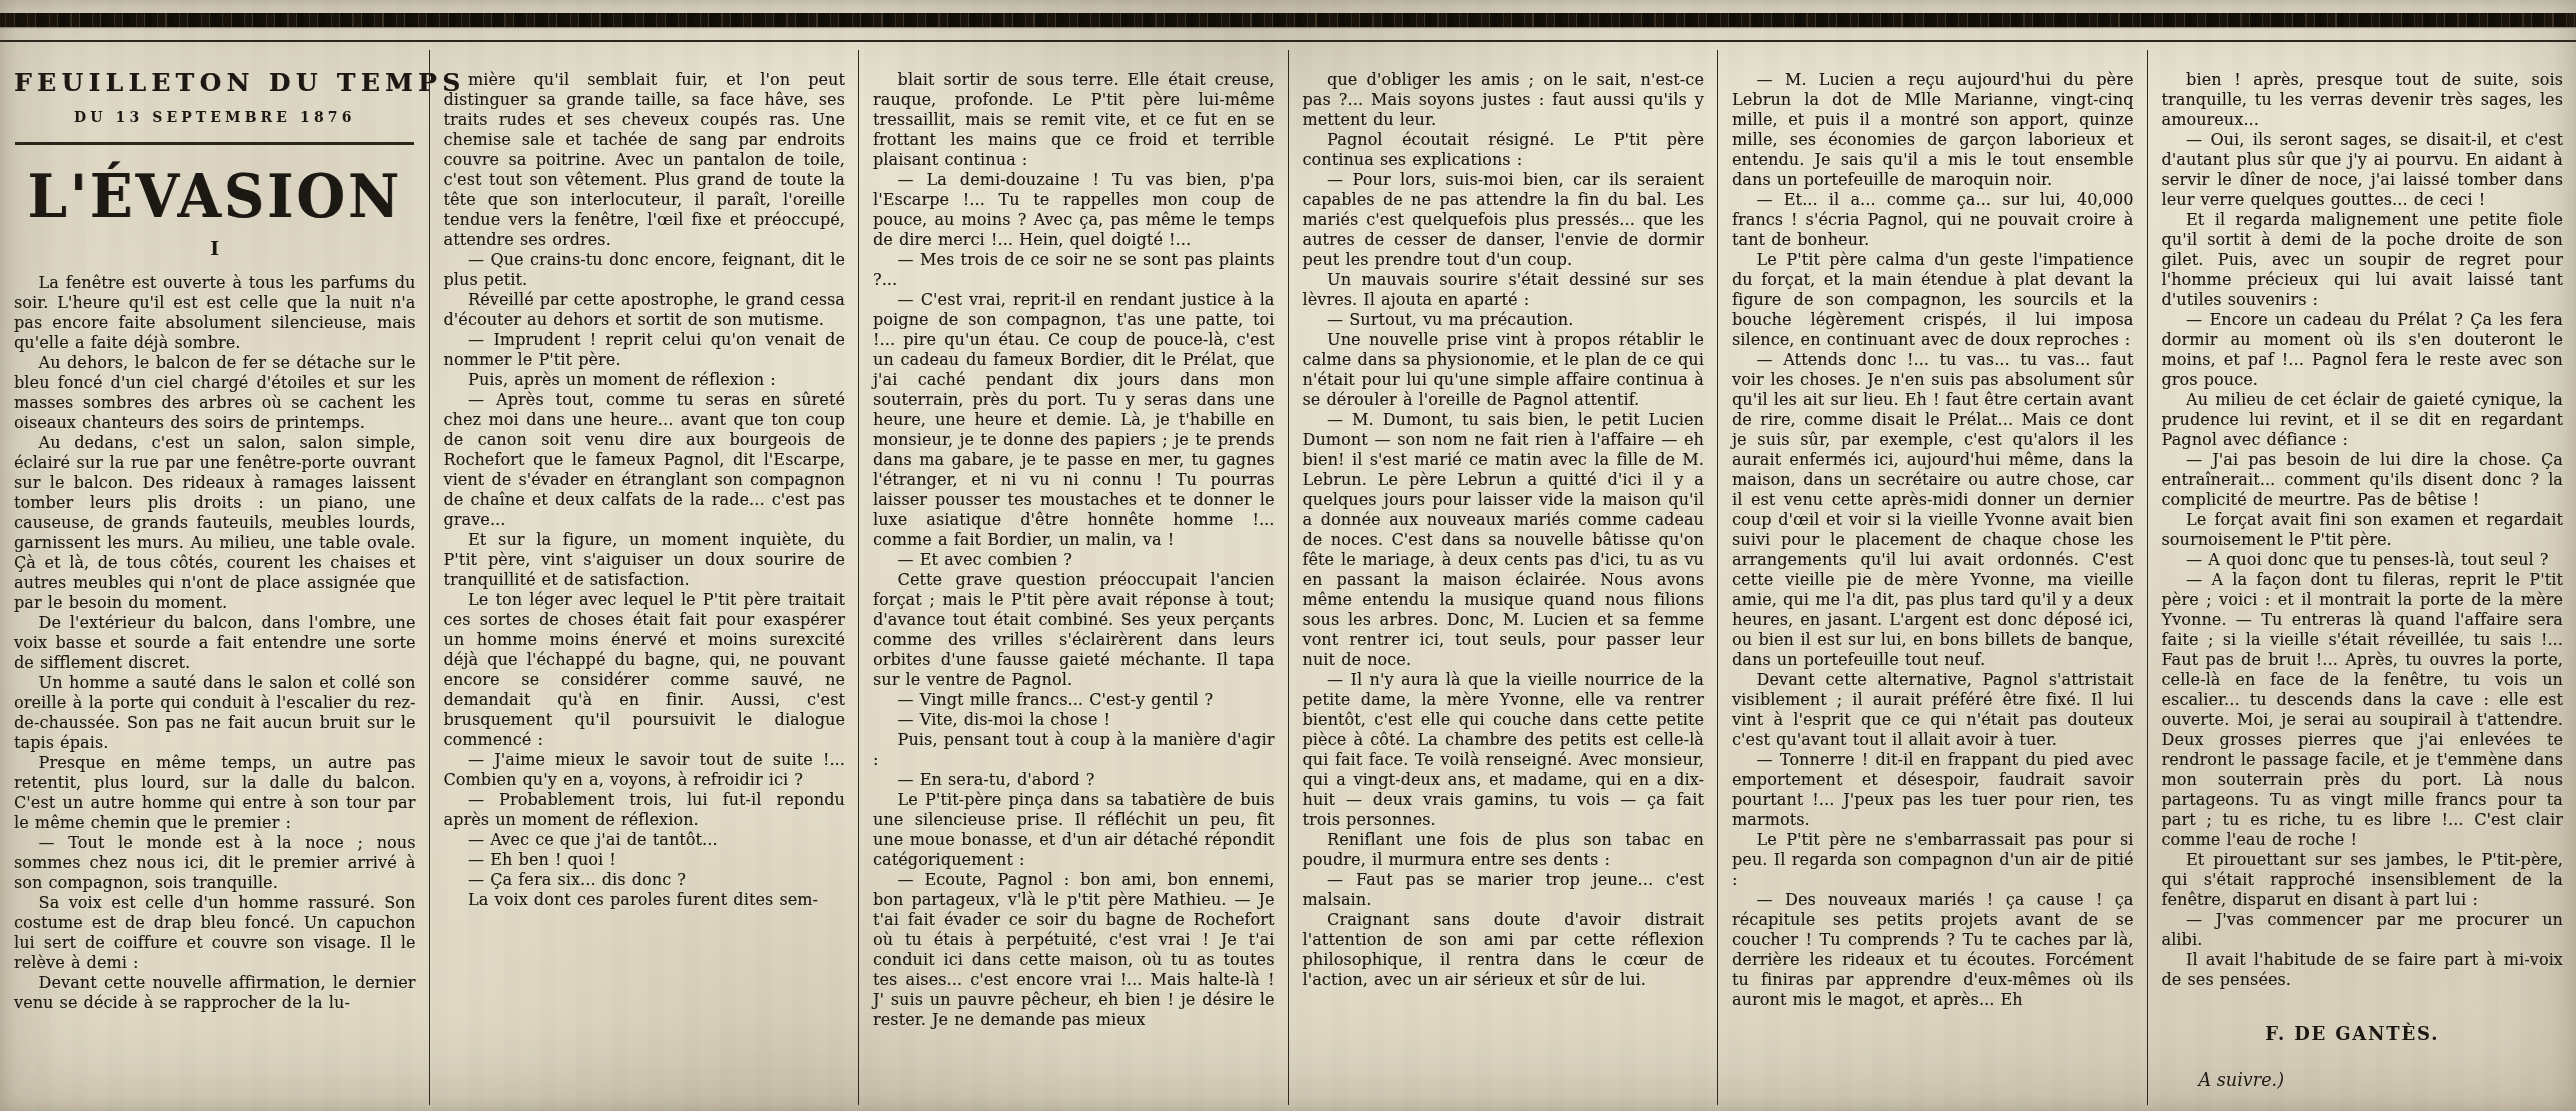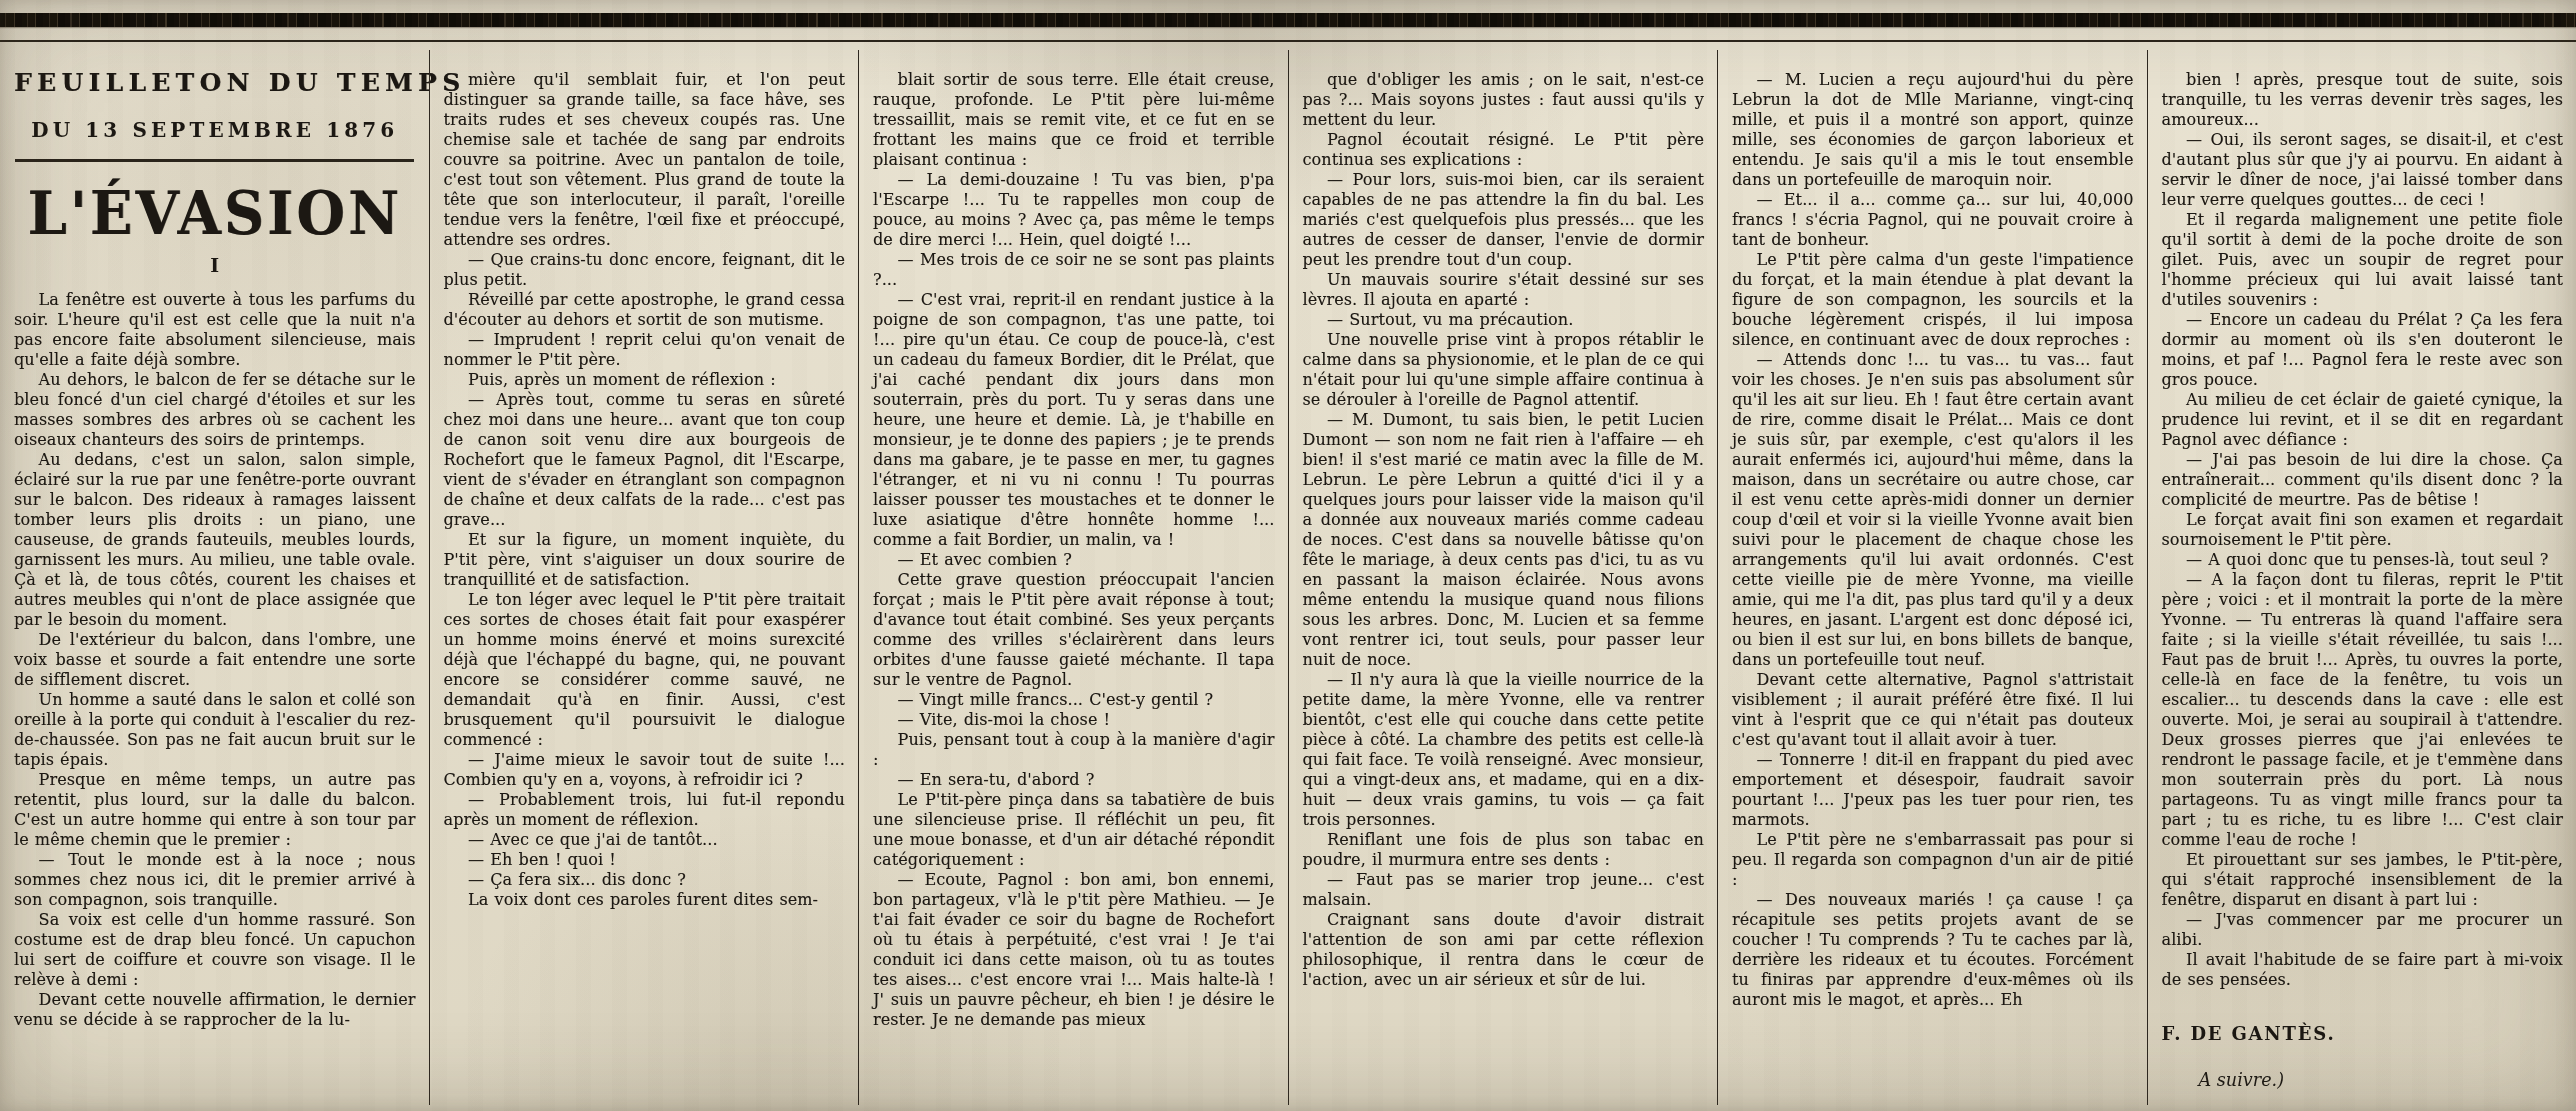--- a/index.html
+++ b/index.html
@@ -32,27 +32,27 @@
   .sheet{position:absolute;top:50px;left:0;width:2576px;bottom:5.9px;display:flex;}
   .column{flex:1 1 0;padding:20px 13px 0 14px;min-width:0;}
   .column + .column{border-left:1.8px solid #2e2820;}
   .col-1{padding-top:4.7px;}
   p{margin:0;text-indent:24.6px;text-align:justify;font-size:16px;line-height:20px;
     letter-spacing:0.1px;word-spacing:0.9px;
     text-shadow:0.2px 0.2px 0 rgba(28,24,19,0.35);}
   .masthead{ text-align:center; }
   .masthead-title{font-size:25px;font-weight:bold;letter-spacing:5.3px;white-space:nowrap;margin-top:13px;
     text-shadow:0.4px 0.4px 0 rgba(28,24,19,0.5);}
-  .masthead-date{font-size:20px;font-weight:bold;letter-spacing:4.1px;margin-top:21px;white-space:nowrap;}
+  .masthead-date{font-size:14px;font-weight:bold;letter-spacing:4.1px;margin-top:12px;white-space:nowrap;}
   .masthead-rule{height:2.3px;background:#2a241b;margin:17.6px 1.2px 20px;}
   .novel-title{margin:0;font-size:56px;font-weight:bold;letter-spacing:2.9px;text-align:center;
     line-height:1.02;white-space:nowrap;transform:scaleY(1.08);transform-origin:top center;
     text-shadow:0.6px 0.6px 0 rgba(20,16,10,0.55);}
   .chapter-numeral{text-align:center;font-size:19px;font-weight:bold;margin:15px 0 14px;}
-  .author-line{text-align:left;font-size:18px;font-weight:bold;letter-spacing:1.8px;
+  .author-line{text-align:center;font-size:18px;font-weight:bold;letter-spacing:1.8px;
     margin-top:33px;padding-right:20px;}
   .continuation{font-style:italic;font-size:17.6px;margin-top:26px;margin-left:37px;}
 </style>
 </head>
 <body>
 
 <div class="top-band"></div>
 <div class="top-line"></div>
 
 <div class="sheet">

